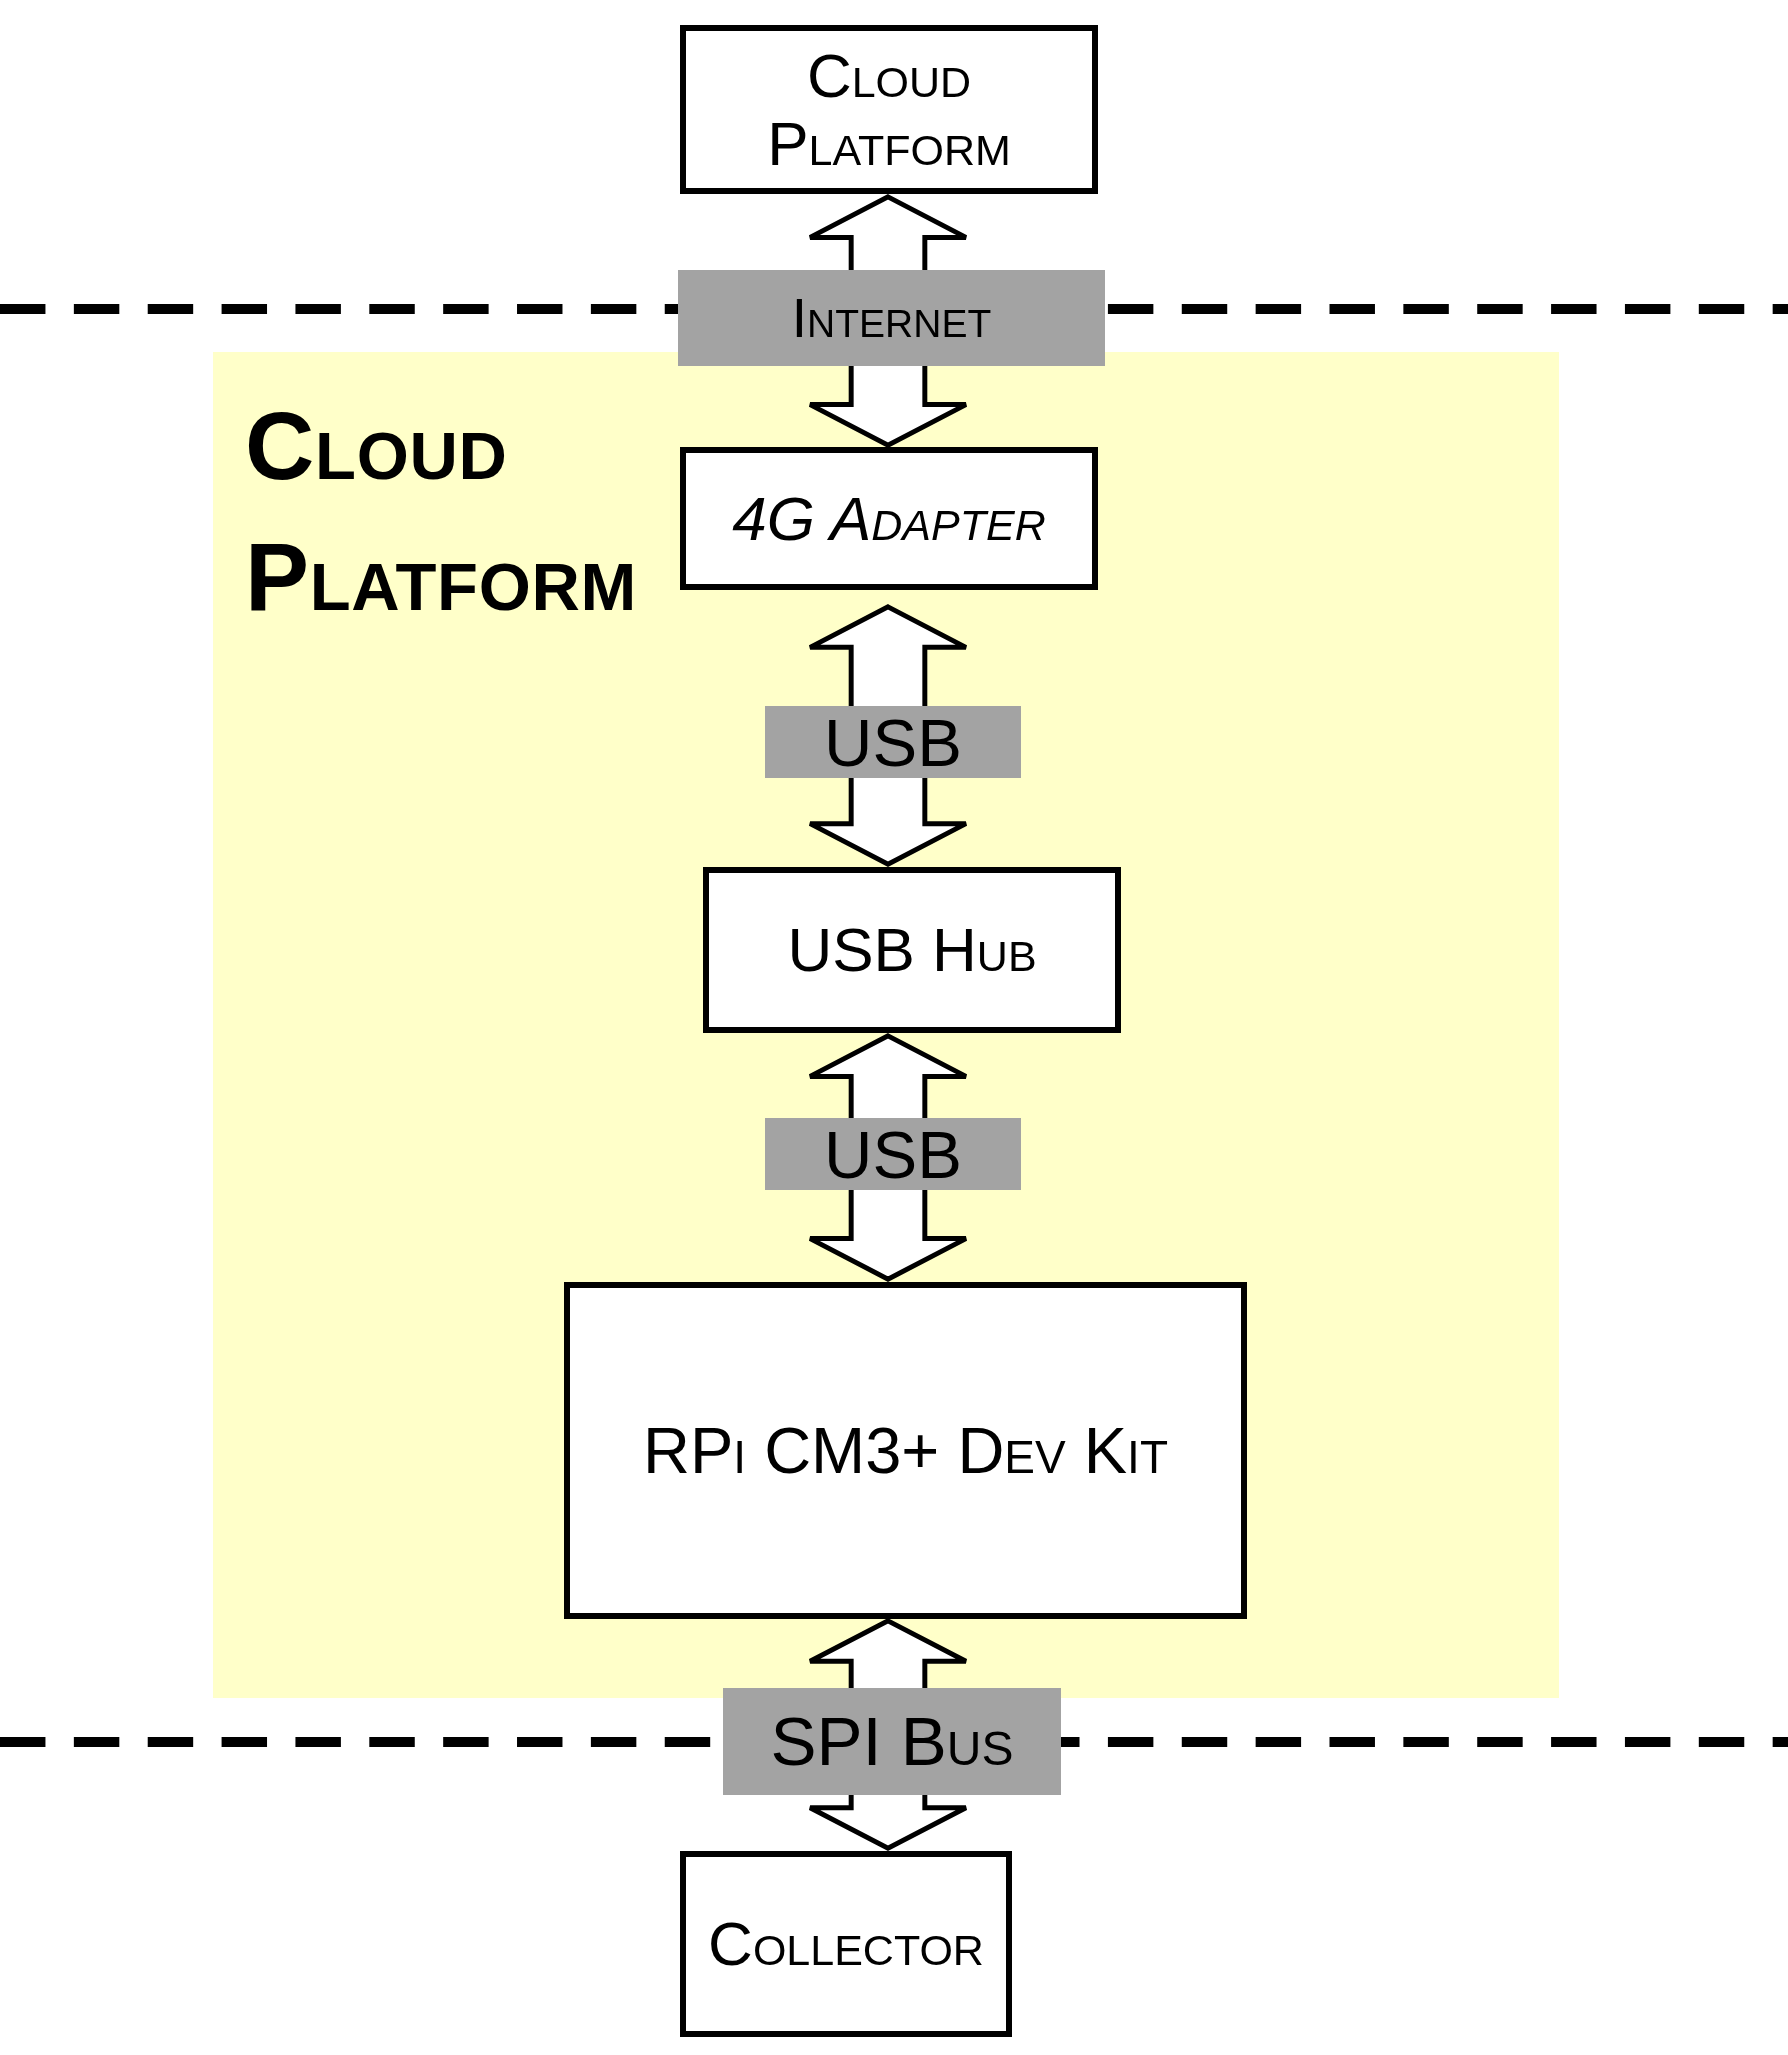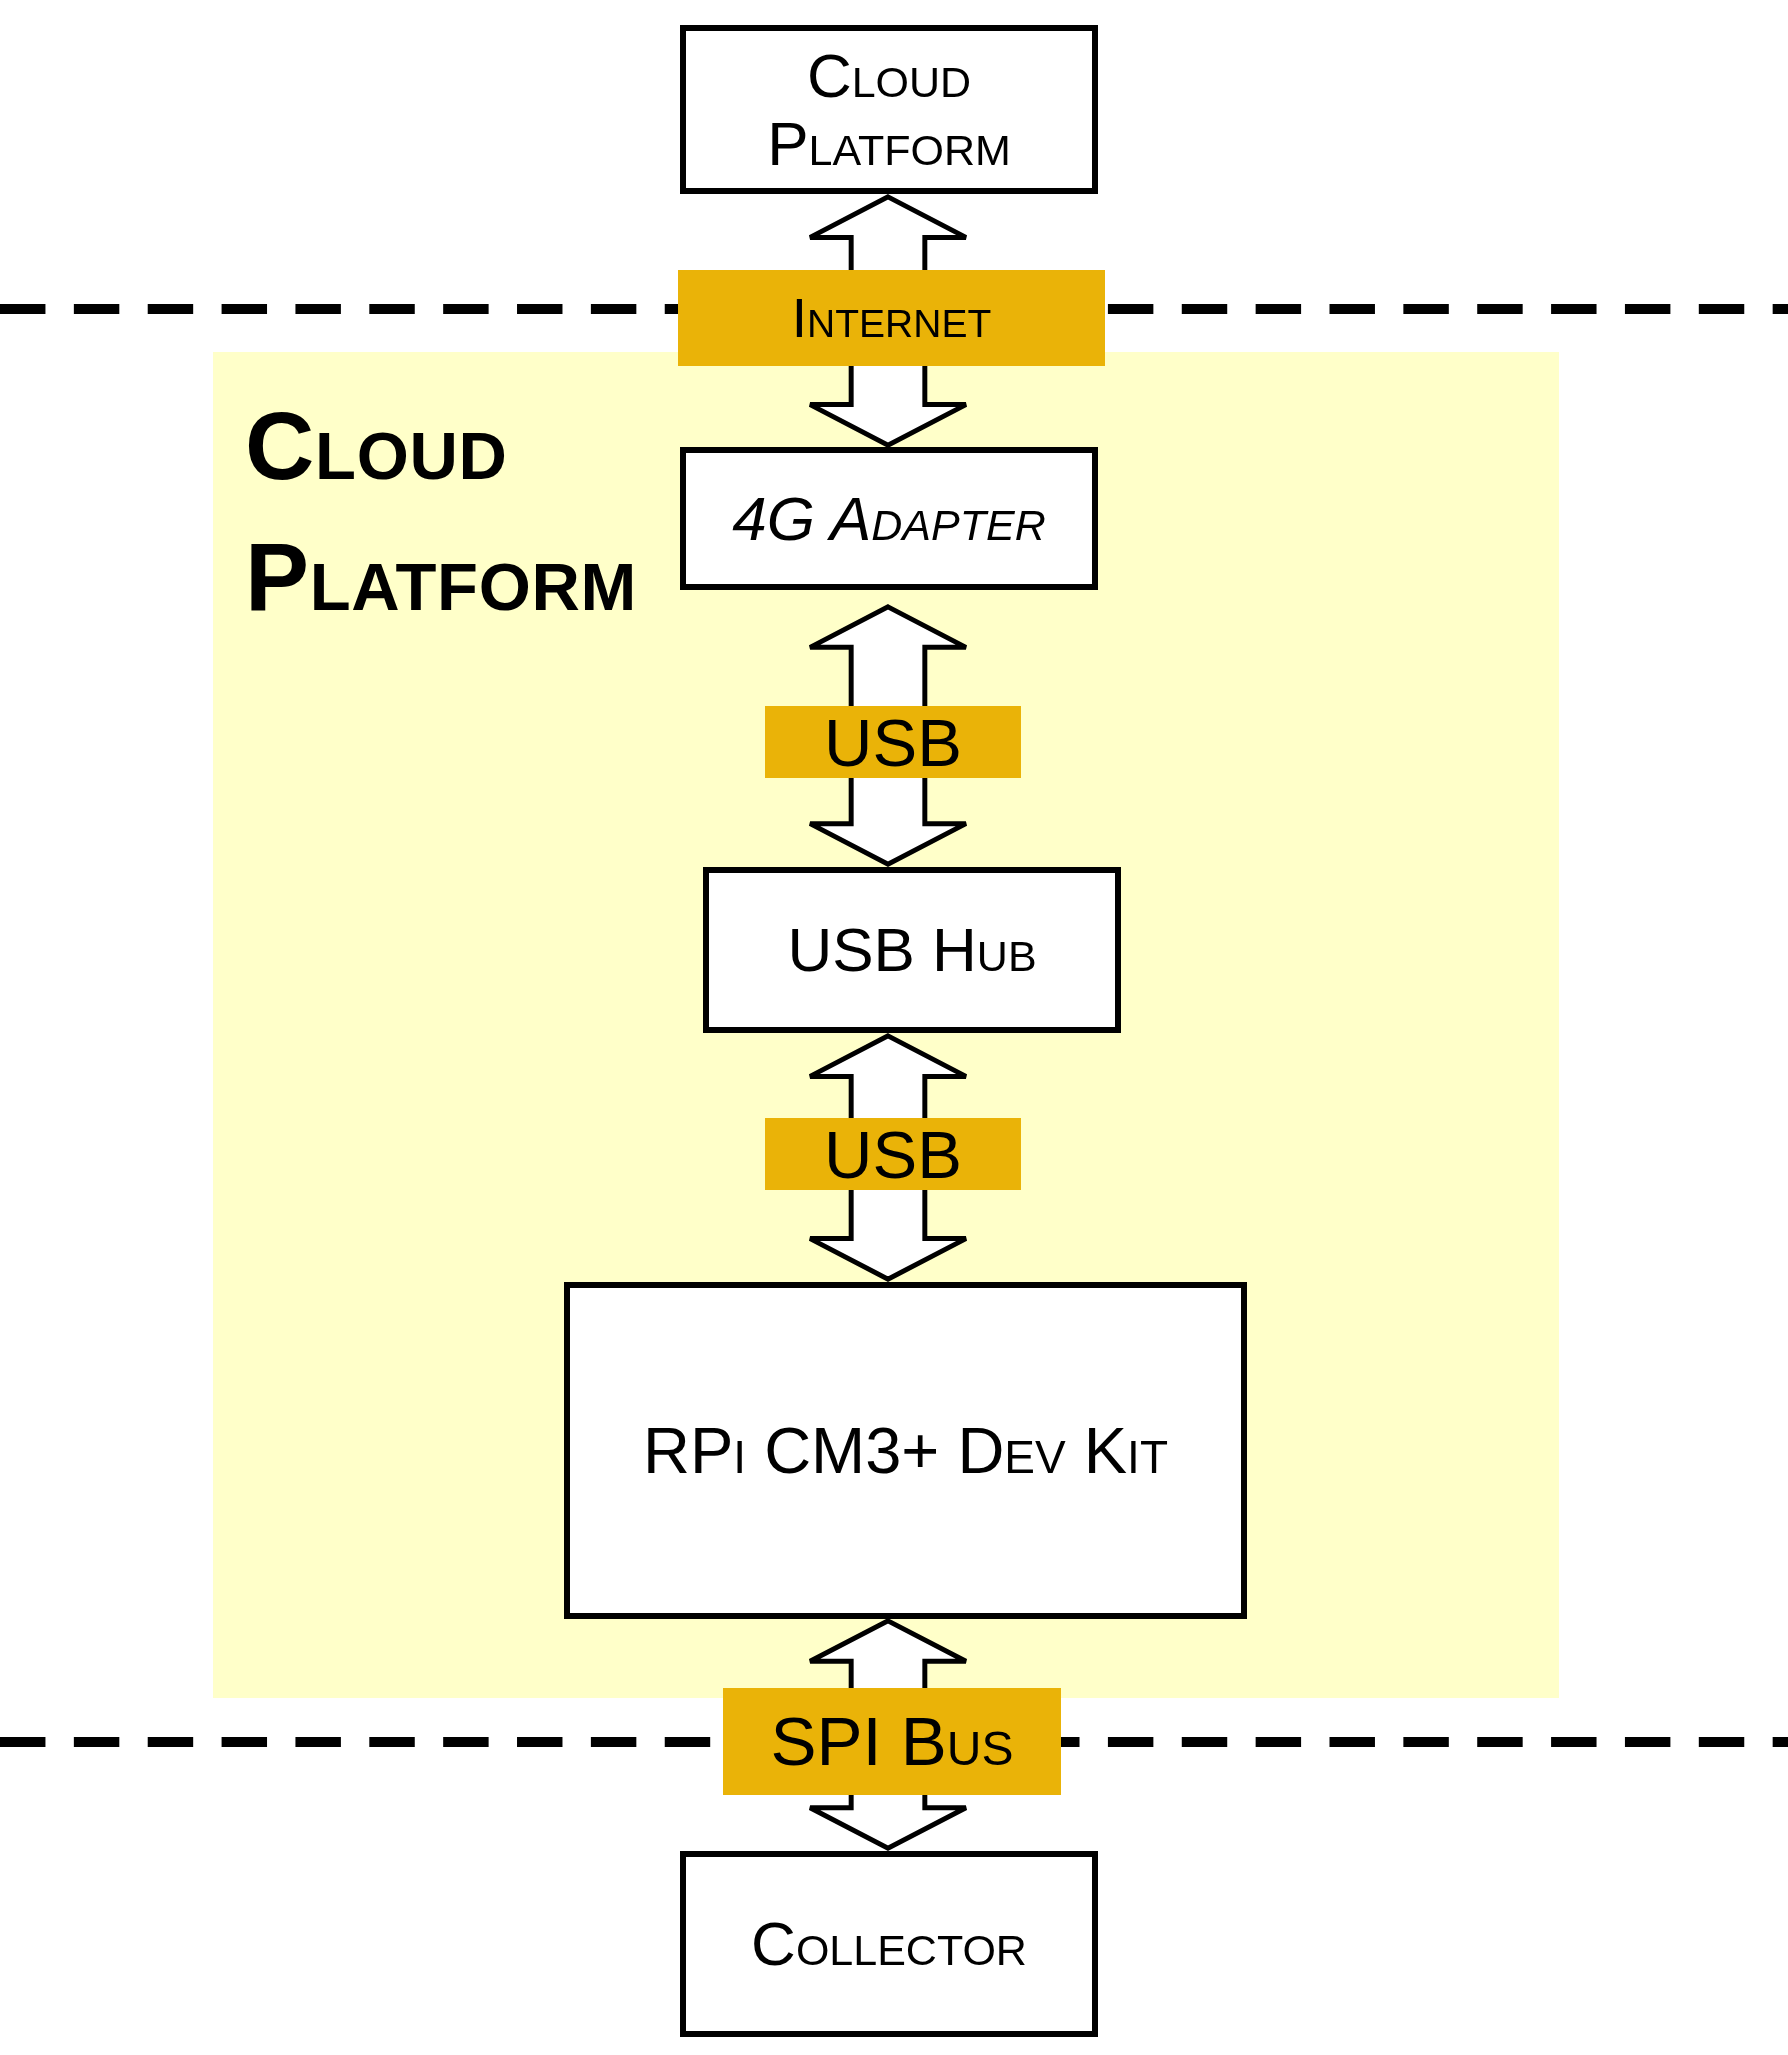--- a/index.html
+++ b/index.html
@@ -63,40 +63,40 @@
     text-align: center;
     font-variant: small-caps;
     font-size: 62px;
     line-height: 68px;
     z-index: 5;
   }
   .node.cloud     { left: 680px;  top: 25px;   width: 418px; height: 169px; }
   .node.adapter   { left: 680px;  top: 447px;  width: 418px; height: 143px; font-style: italic; }
   .node.hub       { left: 680px;  top: 867px; width: 418px; height: 166px; margin-left: 23px; }
   .node.rpi       { left: 556px;  top: 1282px; width: 683px; height: 337px; font-size: 65px; margin-left: 8px; }
-  .node.collector { left: 680px;  top: 1851px; width: 418px; height: 186px; }
+  .node.collector { left: 680px;  top: 1851px; width: 332px; height: 186px; }
   .node .node-label { padding: 0 21px; }
 
   
   .arrow {
     position: absolute;
     left: 803px;
     width: 170px;
     z-index: 3;
     display: block;
   }
   .arrow.a1 { top: 194px;  height: 254px; }
   .arrow.a2 { top: 604px;  height: 263px; }
   .arrow.a3 { top: 1033px; height: 249px; }
   .arrow.a4 { top: 1618px; height: 233px; }
 
   
   .conn-label {
     position: absolute;
-    background: #eab308;
+    background: #a3a3a3;
     display: flex;
     align-items: center;
     justify-content: center;
     text-align: center;
     font-variant: small-caps;
     z-index: 4;
   }
   .conn-label.internet { left: 678px;  top: 270px;  width: 427px; height: 96px; font-size: 55px; }
   .conn-label.usb-top  { left: 765px; top: 706px;  width: 256px; height: 72px; font-size: 67px; }
   .conn-label.usb-bot  { left: 765px; top: 1118px; width: 256px; height: 72px; font-size: 67px; }

